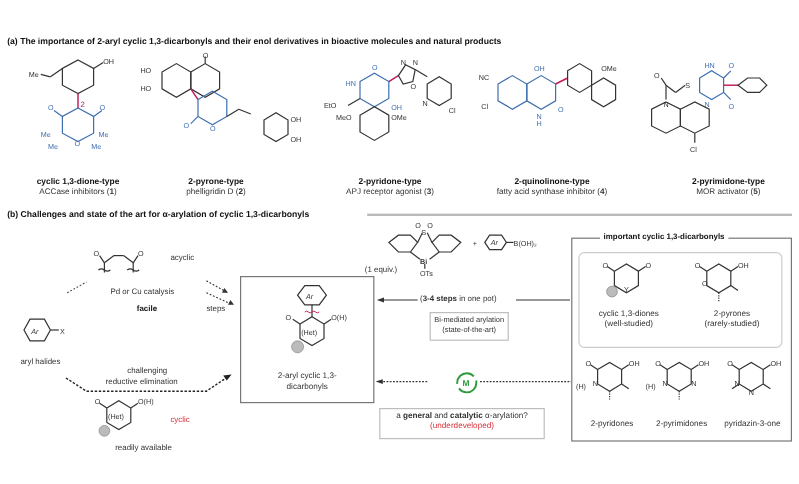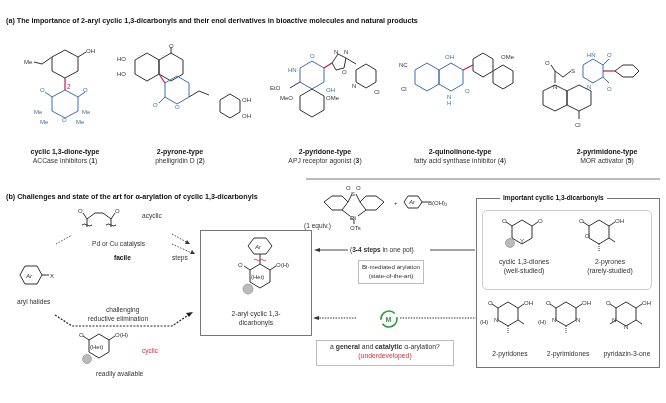--- a/index.html
+++ b/index.html
@@ -14,21 +14,21 @@
   svg{position:absolute;overflow:visible;}
   .box{position:absolute;border:1.4px solid #777;background:#fff;}
   .sbox{position:absolute;border:1.2px solid #bdbdbd;background:#fff;}
   .rbox{position:absolute;border:1.2px solid #ccc;border-radius:5px;background:#fff;}
   .lbl{font-size:6px;font-family:"Liberation Sans",sans-serif;fill:#333;}
   .lblb{font-size:6px;font-family:"Liberation Sans",sans-serif;fill:#3f6fb0;}
 </style>
 </head>
 <body>
 
-<div class="abs hdr" style="left:6px;top:16px;">(a) The importance of 2-aryl cyclic 1,3-dicarbonyls and their enol derivatives in bioactive molecules and natural products</div>
+<div class="abs hdr" style="left:6px;top:30px;">(a) The importance of 2-aryl cyclic 1,3-dicarbonyls and their enol derivatives in bioactive molecules and natural products</div>
 
 <svg style="left:20px;top:40px;" width="90" height="90" viewBox="0 0 90 90">
   <g fill="none" stroke="#333" stroke-width="1">
     <polygon points="45,10 58,17 58,31 45,38 32,31 32,17"></polygon>
     <line x1="58" y1="17" x2="66" y2="12"></line>
     <line x1="32" y1="17" x2="22" y2="24"></line>
     <line x1="22" y1="24" x2="14" y2="22"></line>
   </g>
   <text class="lbl" x="66" y="13">OH</text>
   <text class="lbl" x="4" y="24">Me</text>
@@ -152,21 +152,21 @@
     <polygon points="22,46 34,40 46,46 46,60 34,66 22,60"></polygon>
     <line x1="34" y1="66" x2="34" y2="74"></line>
   </g>
   <text class="lbl" x="0" y="20">O</text>
   <text class="lbl" x="8" y="44">N</text>
   <text class="lbl" x="30" y="82">Cl</text>
 </svg>
 <div class="abs cap-b" style="left:552px;top:148px;width:110px;">2-pyrimidone-type</div>
 <div class="abs cap" style="left:552px;top:157px;width:110px;"><span>MOR activator (</span><b>5</b><span>)</span></div>
 
-<div class="abs hdr" style="left:6px;top:192px;">(b) Challenges and state of the art for α-arylation of cyclic 1,3-dicarbonyls</div>
+<div class="abs hdr" style="left:6px;top:174px;">(b) Challenges and state of the art for α-arylation of cyclic 1,3-dicarbonyls</div>
 <div class="abs" style="left:306px;top:178px;width:354px;height:1.5px;background:#bbb;"></div>
 
 <svg style="left:75px;top:205px;" width="60" height="30" viewBox="0 0 60 30">
   <g fill="none" stroke="#333" stroke-width="1">
     <line x1="12" y1="14" x2="20" y2="8"></line>
     <line x1="20" y1="8" x2="28" y2="8"></line>
     <line x1="28" y1="8" x2="36" y2="14"></line>
     <line x1="12" y1="14" x2="8" y2="8"></line>
     <line x1="36" y1="14" x2="40" y2="8"></line>
     <line x1="12" y1="14" x2="12" y2="22"></line>

